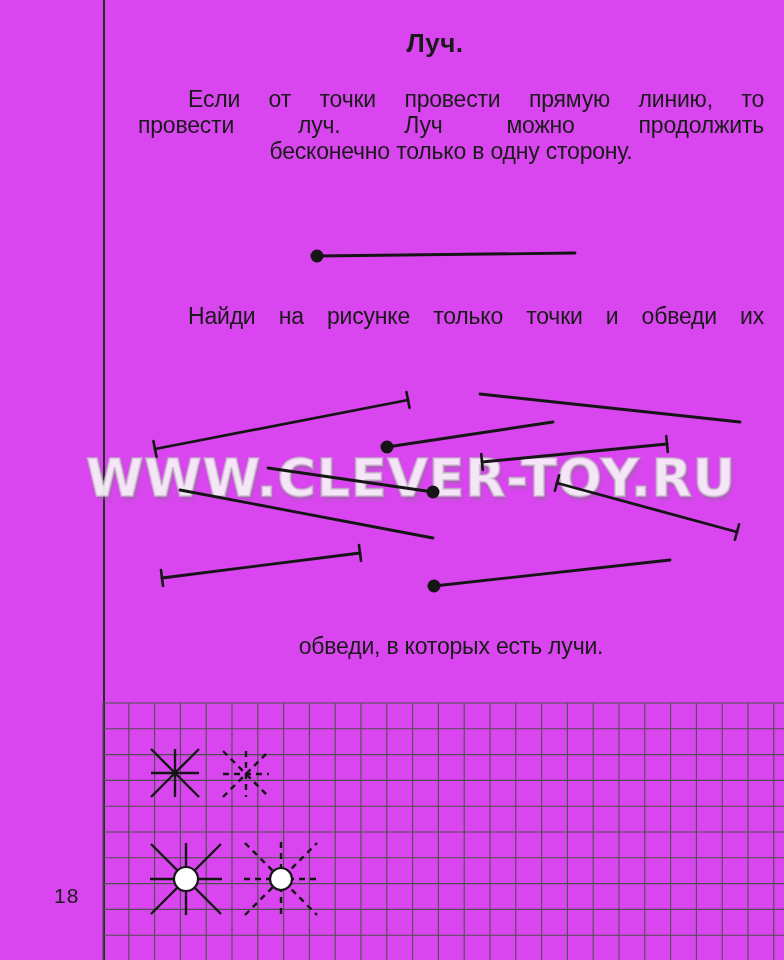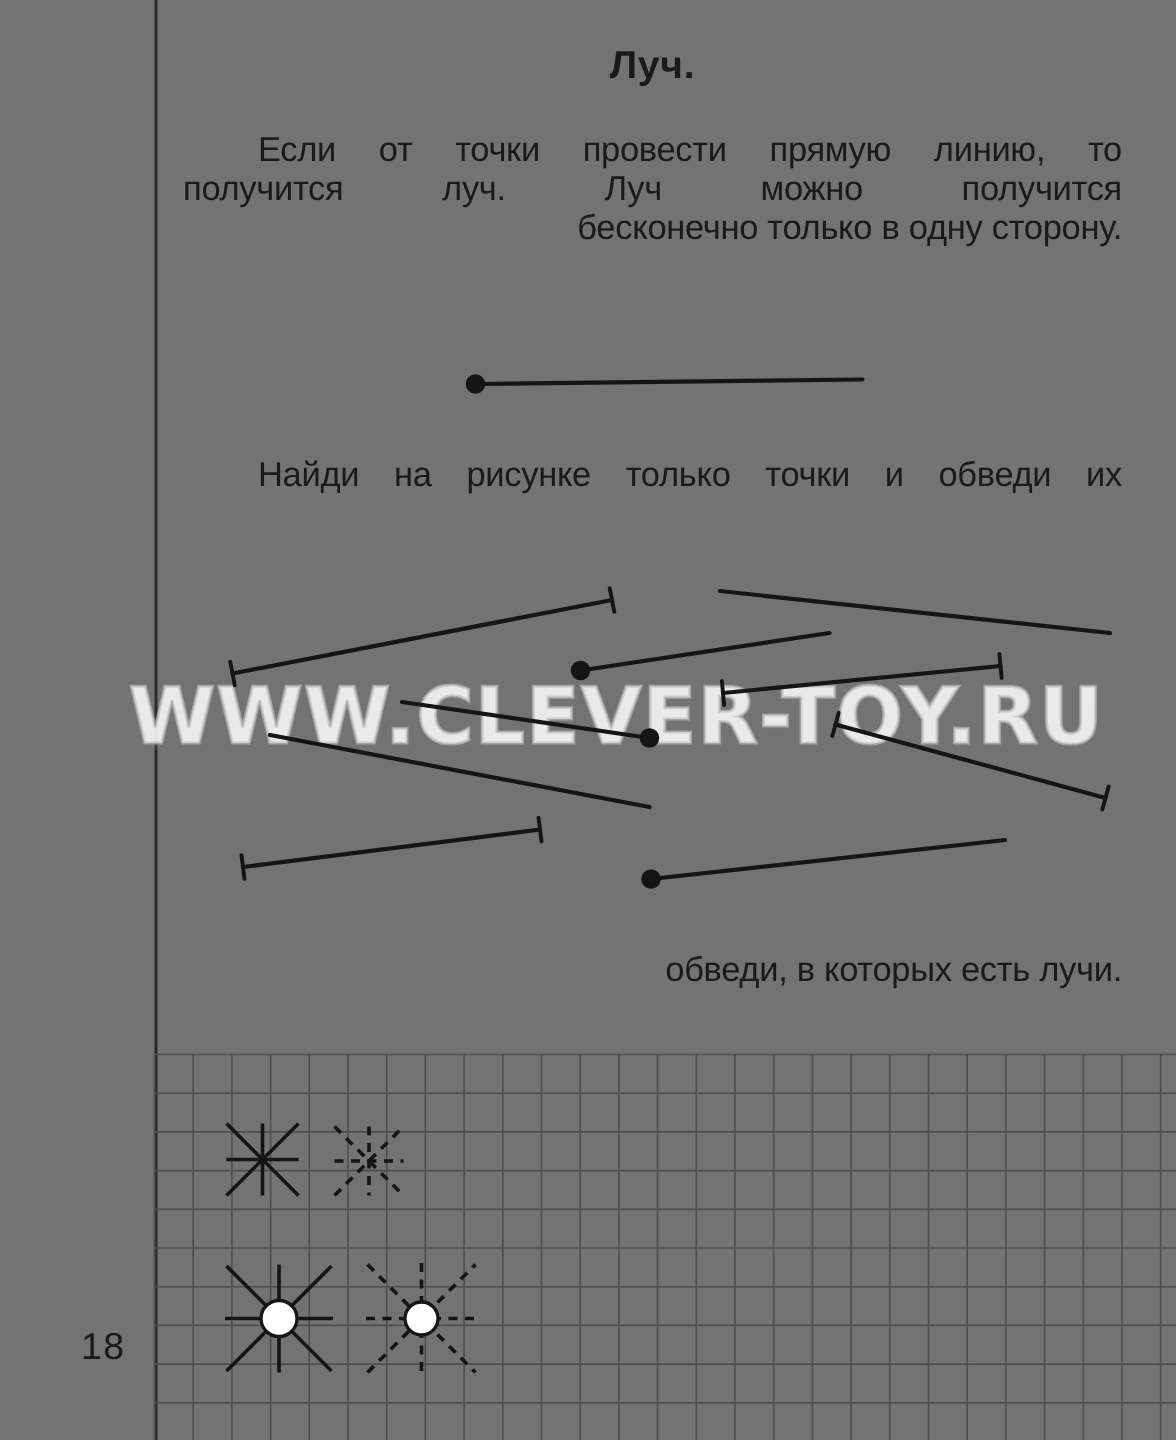--- a/index.html
+++ b/index.html
@@ -1,54 +1,54 @@
 <!DOCTYPE html>
 <html><head>
 <meta charset="utf-8">
 <style>
   html,body{margin:0;padding:0;background:#e8e8e8;}
   .page{
-    position:relative;width:784px;height:960px;background:#737373;
+    position:relative;width:784px;height:960px;background:#d946ef;
     font-family:"Liberation Sans","DejaVu Sans",sans-serif;
     color:#1a1a1a;overflow:hidden;
   }
   .left-rule{position:absolute;left:103px;top:0;width:2px;height:960px;background:#2a2a2a;}
   .page-title{
     position:absolute;left:122px;top:28px;width:626px;
     text-align:center;font-size:26px;font-weight:bold;letter-spacing:0.5px;
   }
-  .para{position:absolute;left:122px;width:626px;font-size:23px;line-height:26px;letter-spacing:-0.2px;}
+  .para{position:absolute;left:138px;width:626px;font-size:23px;line-height:26px;letter-spacing:-0.2px;}
   .para .just{text-align:justify;text-align-last:justify;}
-  .para .plain{text-align:right;}
+  .para .plain{text-align:center;}
   .indent{text-indent:50px;}
   #intro{top:86px;}
   #task1{top:303px;}
   #task2{top:633px;}
   .ink-svg{position:absolute;left:0;top:0;z-index:3;}
   .watermark{
     position:absolute;left:86px;top:448px;z-index:1;white-space:nowrap;
     font-family:"DejaVu Sans",sans-serif;font-weight:bold;font-size:52px;letter-spacing:1px;
     color:rgba(255,255,255,0.85);
     -webkit-text-stroke:2px rgba(190,190,190,0.65);
     text-shadow:2px 4px 3px rgba(120,120,120,0.35);
   }
-  .page-number{position:absolute;left:54px;top:884px;font-size:25px;letter-spacing:1px;}
+  .page-number{position:absolute;left:54px;top:884px;font-size:21px;letter-spacing:1px;}
 </style>
 </head>
 <body>
 
 <div class="page">
 
   <div class="left-rule"></div>
 
   <div class="page-title">Луч.</div>
 
   <div class="para" id="intro">
     <div class="just indent">Если от точки провести прямую линию, то</div>
-    <div class="just">получится луч. Луч можно получится</div>
+    <div class="just">провести луч. Луч можно продолжить</div>
     <div class="plain">бесконечно только в одну сторону.</div>
   </div>
 
   <div class="para" id="task1">
     <div class="just indent">Найди на рисунке только точки и обведи их</div>
   </div>
 
   <div class="watermark">WWW.CLEVER-TOY.RU</div>
 
   <svg id="figure-svg" class="ink-svg" width="784" height="960" viewBox="0 0 784 960">

